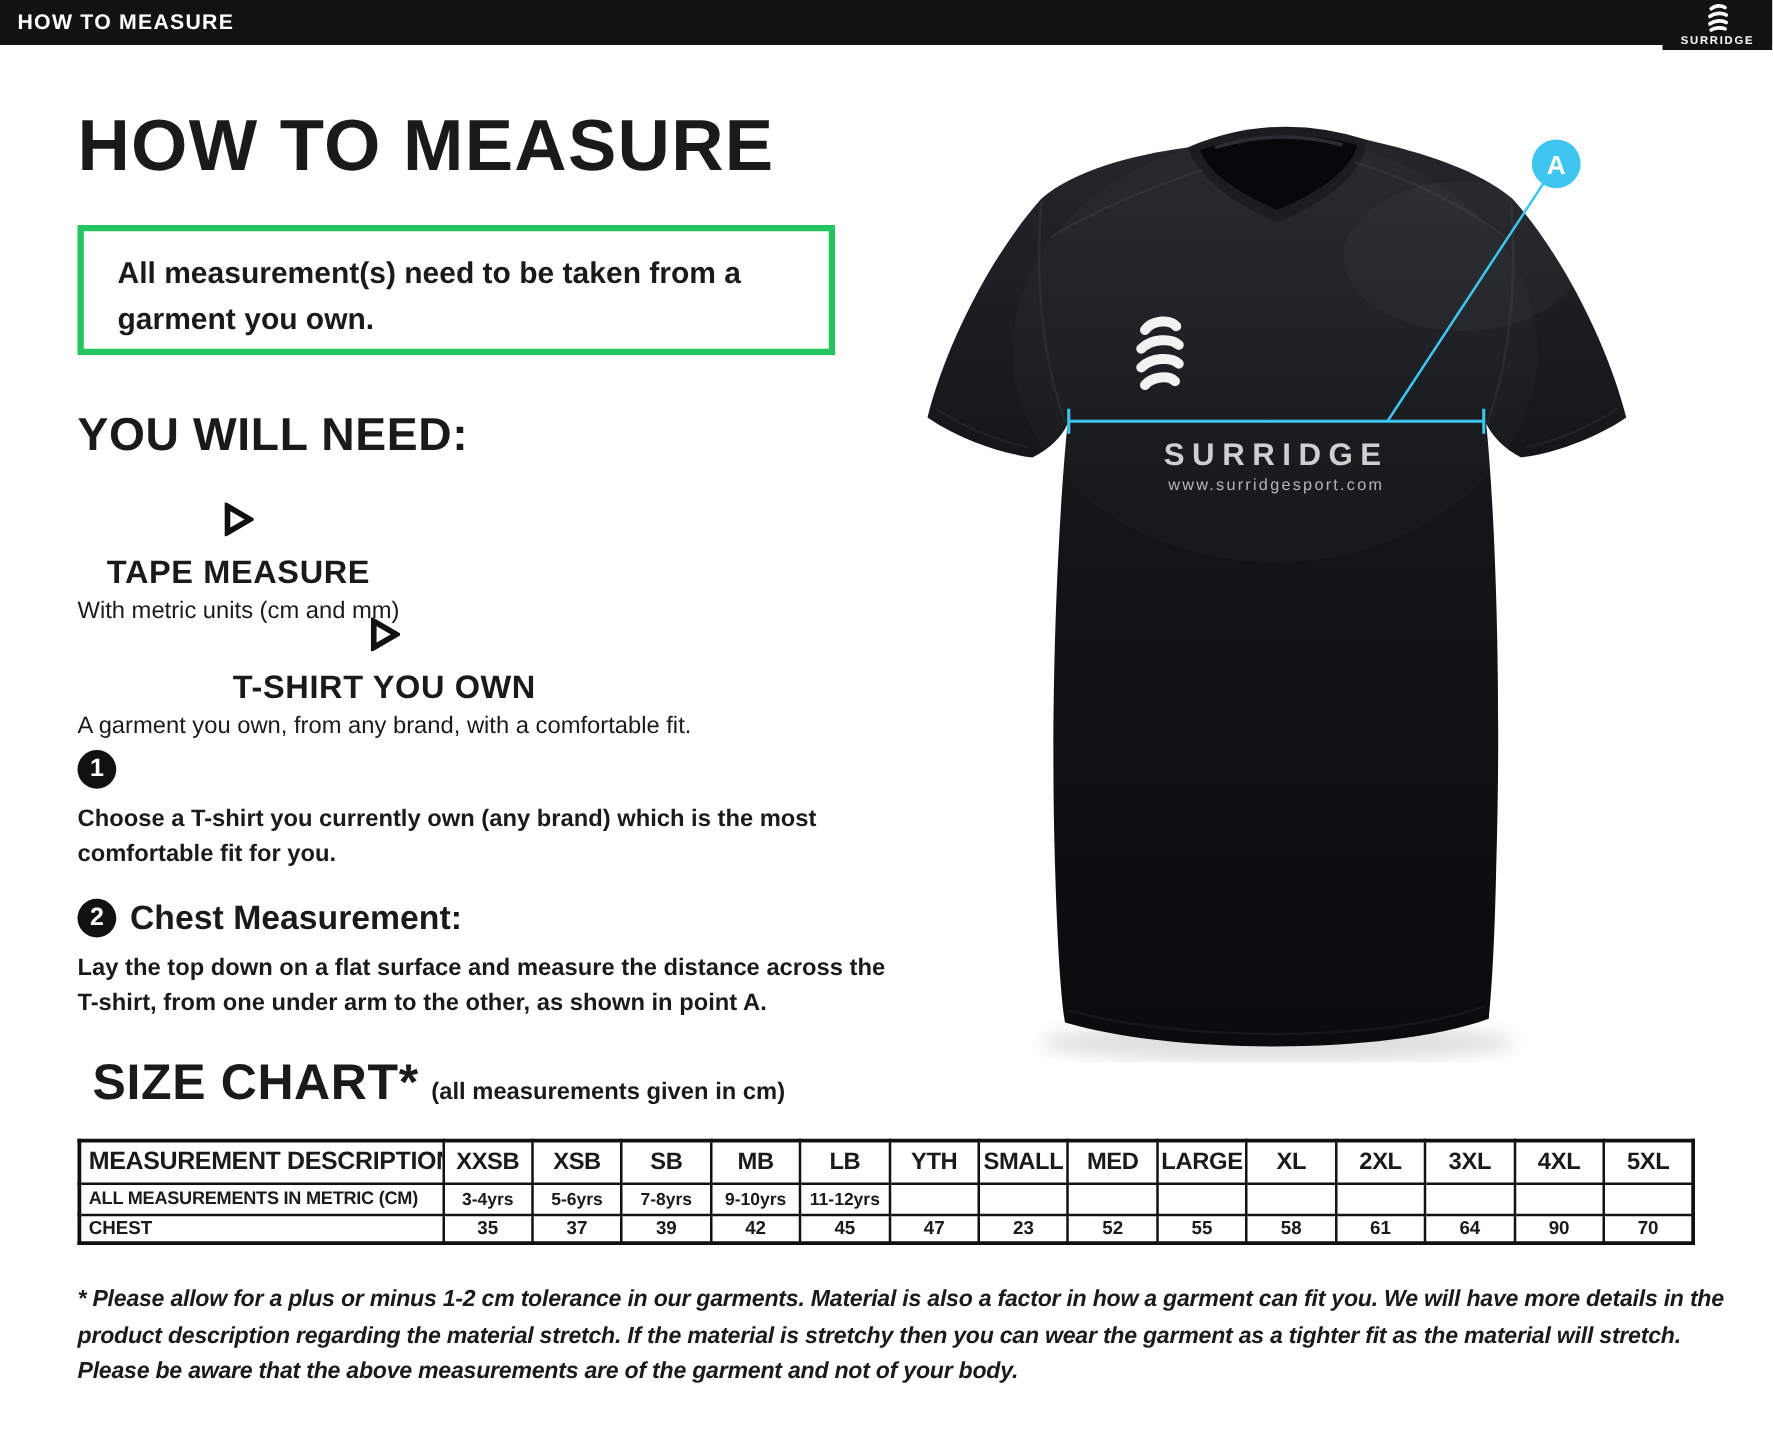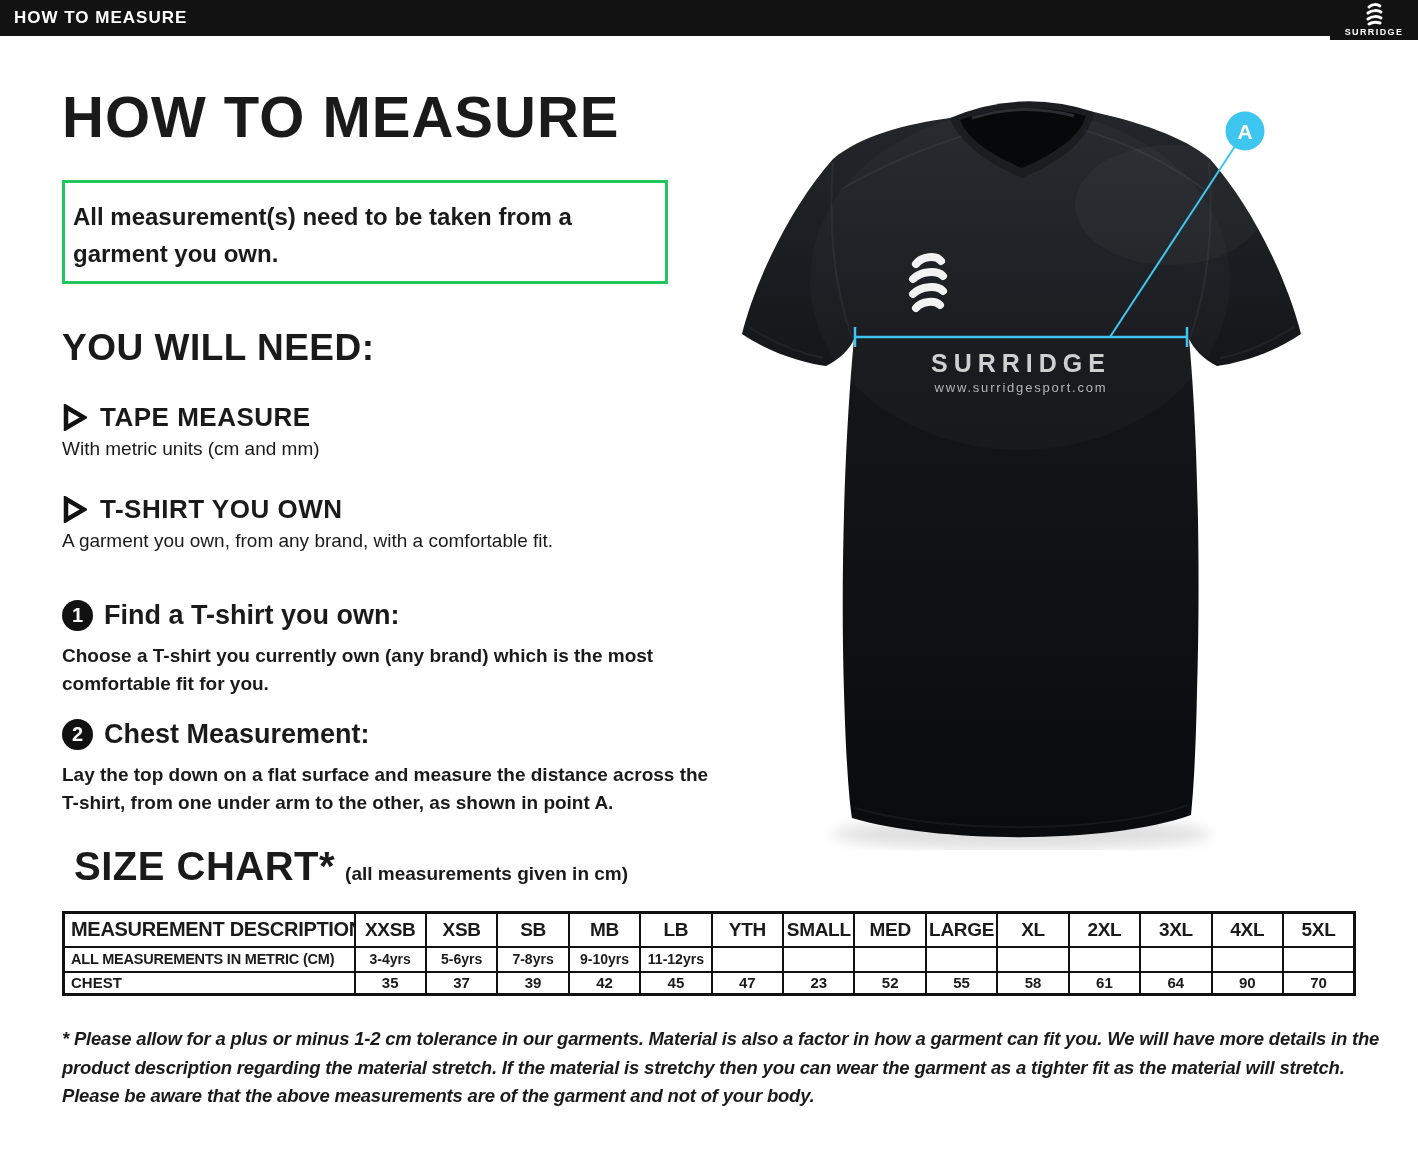--- a/index.html
+++ b/index.html
@@ -23,30 +23,30 @@
     background:#121212; display:flex; align-items:center; justify-content:center;
   }
   
   .abs { position:absolute; }
   .page-title {
     left:62px; top:88px; font-size:58px; font-weight:800; letter-spacing:1px;
     color:#1a1a1a; line-height:1;
   }
   .notice-box {
     left:62px; top:180px; width:606px; height:104px;
-    border:3px solid #22c55e; padding:15px 8px;
+    border:5px solid #22c55e; padding:15px 27px;
     font-size:24px; font-weight:700; line-height:37px;
   }
   .section-heading {
     left:62px; top:327px; font-size:37px; font-weight:800; letter-spacing:0.5px;
   }
   .need-item { left:62px; }
   .need-item.tape { top:402px; }
   .need-item.tshirt { top:494px; }
-  .need-title-row { display:flex; align-items:center; gap:13px; }
+  .need-title-row { display:flex; align-items:center; gap:13px;flex-direction:column; }
   .need-title { font-size:26px; font-weight:800; letter-spacing:0.5px; }
   .need-desc { margin-top:5px; font-size:19px; font-weight:400; }
   .step { left:62px; width:662px; }
   .step.one { top:600px; }
   .step.two { top:719px; }
   .step-title-row { display:flex; align-items:center; gap:11px; }
   .step-badge {
     width:31px; height:31px; border-radius:50%; background:#111;
     color:#fff; font-size:20px; font-weight:800;
     display:flex; align-items:center; justify-content:center; flex:0 0 auto;
@@ -203,21 +203,20 @@
         <path d="M 4 3 L 22 13.5 L 4 24 Z" fill="#fff" stroke="#111" stroke-width="4.5" stroke-linejoin="miter"></path>
       </svg>
       <span class="need-title">T-SHIRT YOU OWN</span>
     </div>
     <div class="need-desc">A garment you own, from any brand, with a comfortable fit.</div>
   </div>
 
   <div class="abs step one">
     <div class="step-title-row">
       <span class="step-badge">1</span>
-      <span class="step-title">Find a T-shirt you own:</span>
     </div>
     <div class="step-desc">Choose a T-shirt you currently own (any brand) which is the most comfortable fit for you.</div>
   </div>
 
   <div class="abs step two">
     <div class="step-title-row">
       <span class="step-badge">2</span>
       <span class="step-title">Chest Measurement:</span>
     </div>
     <div class="step-desc">Lay the top down on a flat surface and measure the distance across the T-shirt, from one under arm to the other, as shown in point A.</div>

